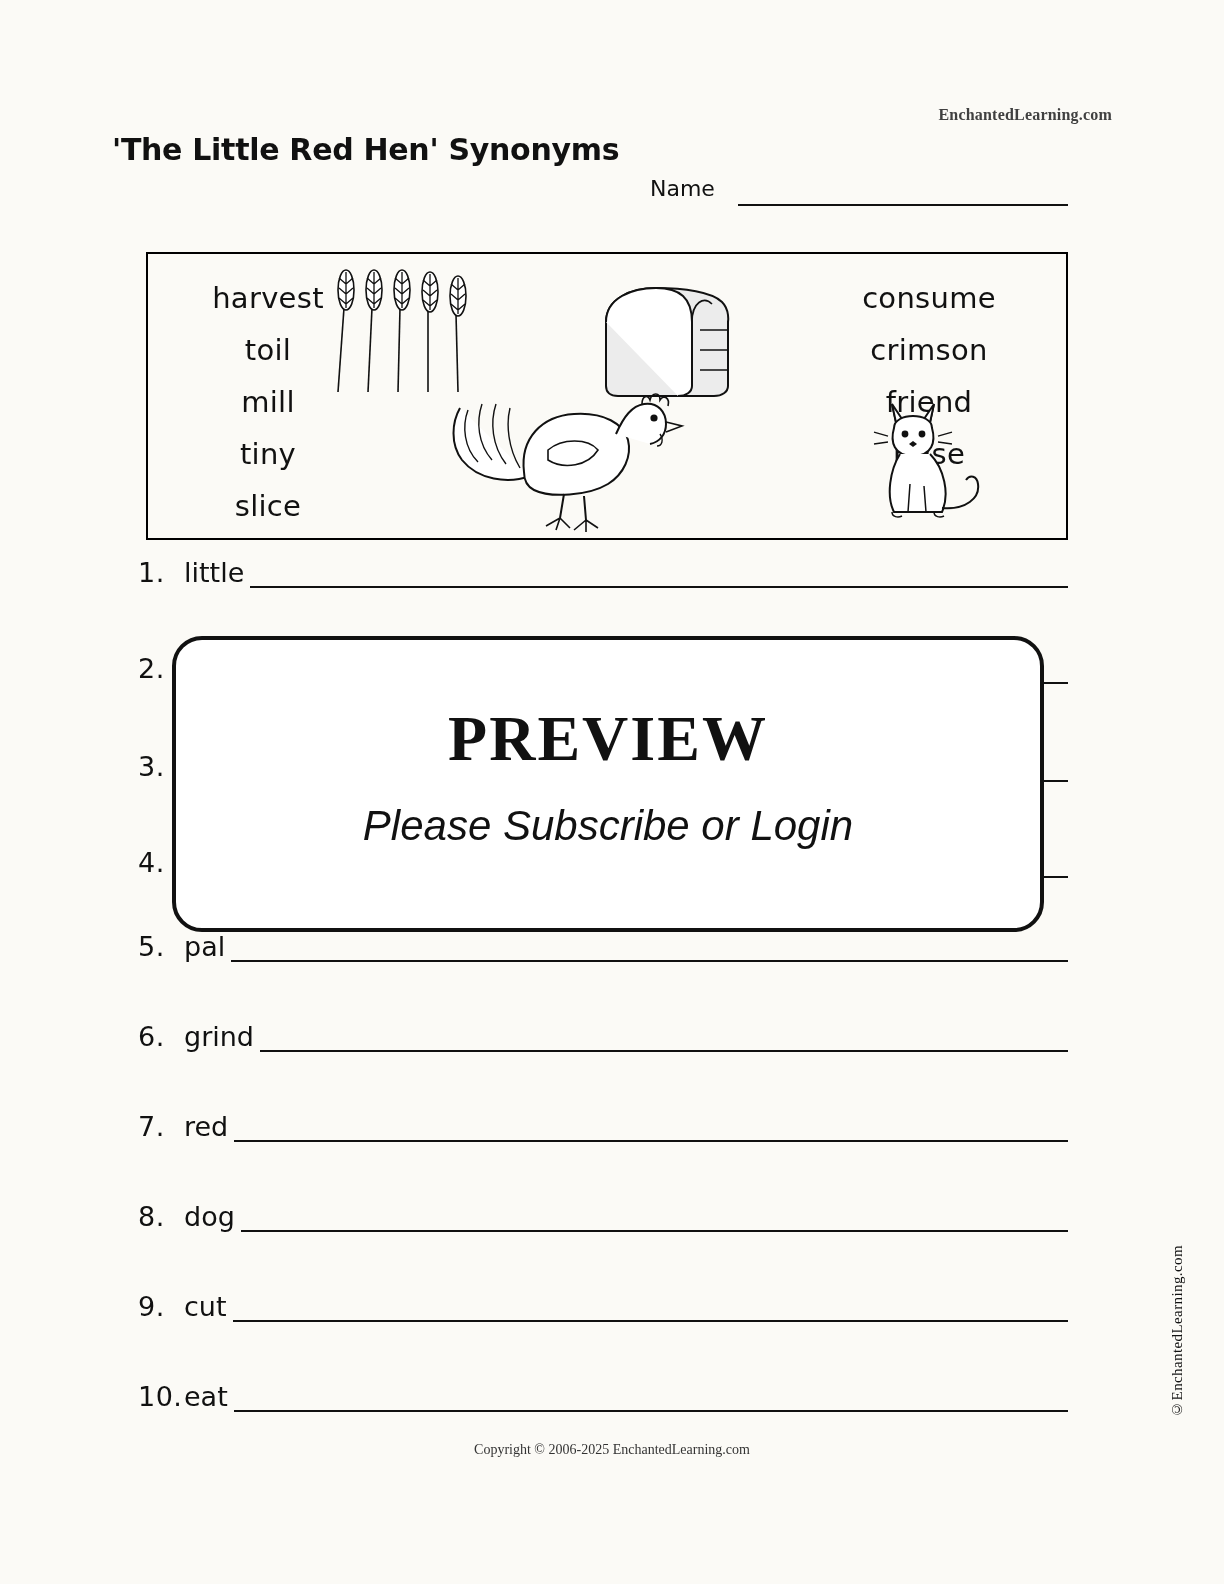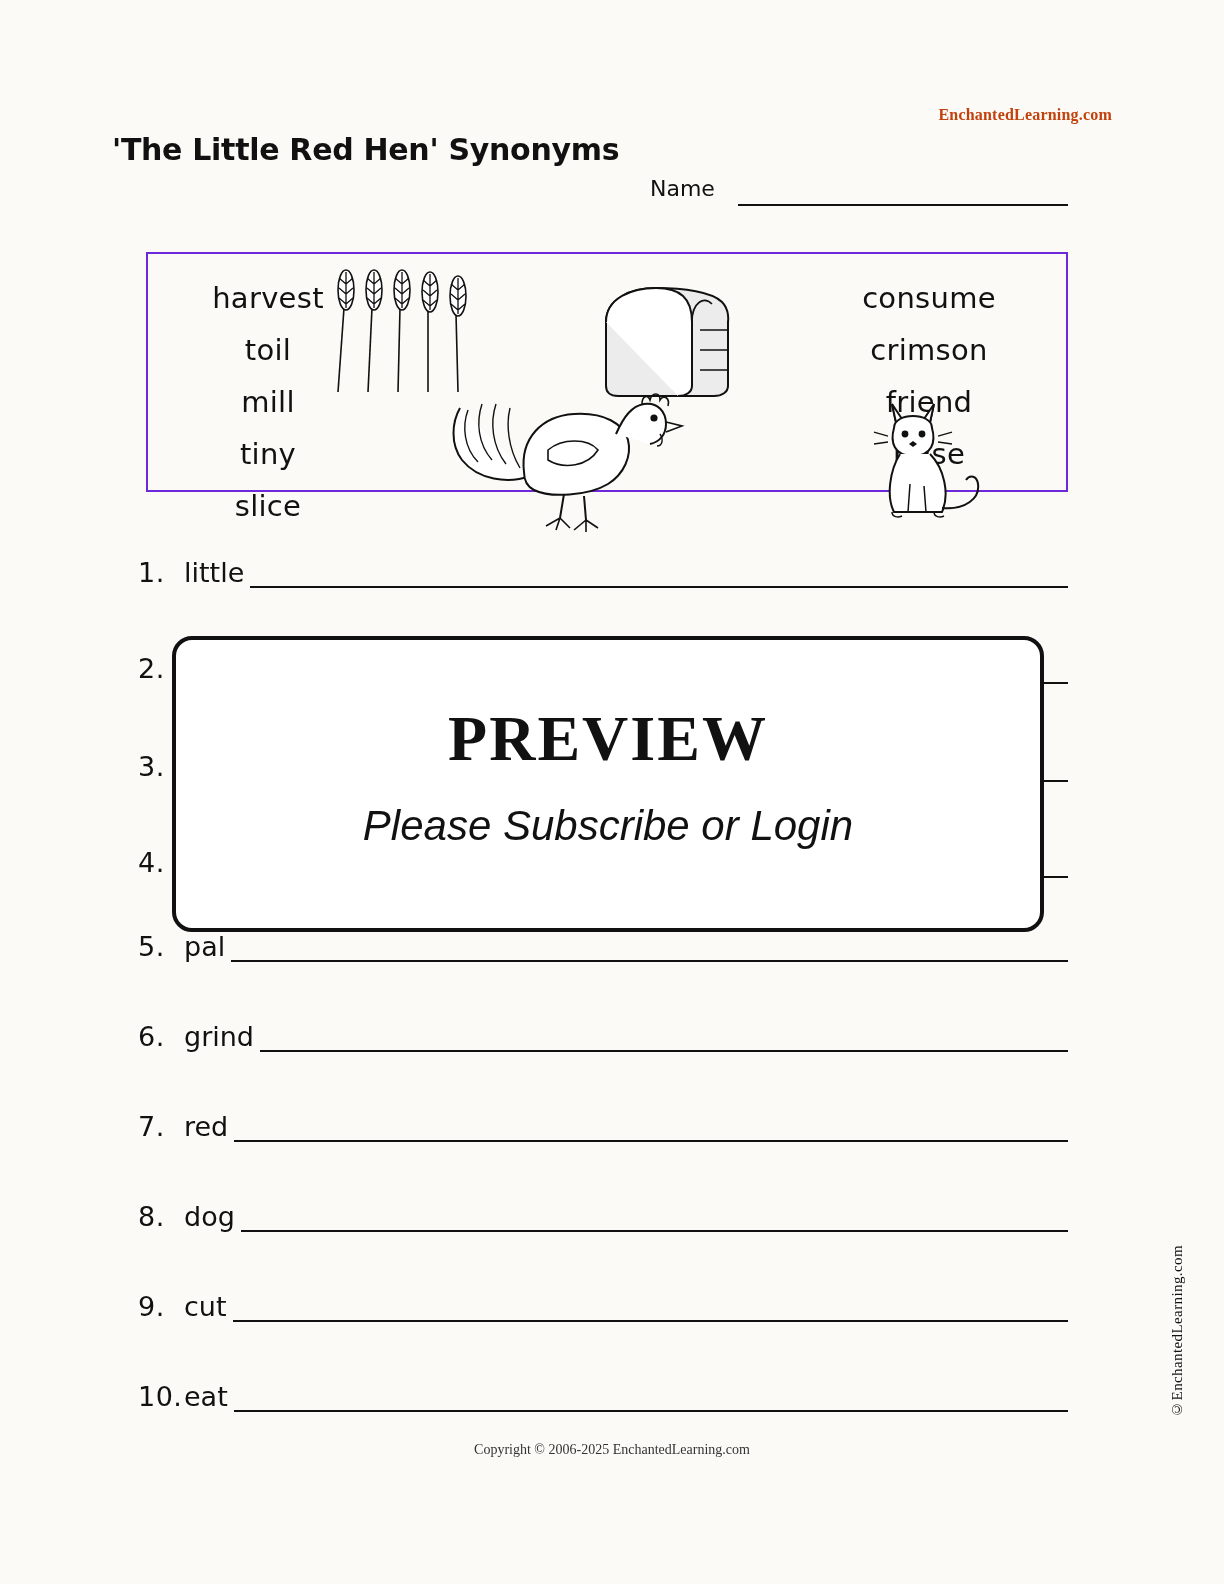--- a/index.html
+++ b/index.html
@@ -20,21 +20,21 @@
   }
 
   
   .site-brand {
     position: absolute;
     top: 106px;
     right: 112px;
     font-family: "Liberation Serif", serif;
     font-size: 16px;
     font-weight: bold;
-    color: #c2410c;
+    color: #404040;
     letter-spacing: 0.2px;
   }
   .worksheet-title {
     position: absolute;
     left: 112px;
     top: 112px;
     font-family: "DejaVu Sans", sans-serif;
     font-size: 30px;
     font-weight: bold;
     color: #111;
@@ -69,22 +69,22 @@
     width: 330px;
     border-bottom: 2px solid #111;
   }
 
   
   .wordbank {
     position: absolute;
     left: 146px;
     top: 252px;
     width: 922px;
-    height: 240px;
-    border: 2px solid #6d28d9;
+    height: 288px;
+    border: 2px solid #000000;
     box-sizing: border-box;
     background: transparent;
   }
   .wb-col {
     position: absolute;
     font-family: "DejaVu Sans", sans-serif;
     font-size: 29px;
     color: #111;
     letter-spacing: 0.3px;
   }
@@ -145,21 +145,21 @@
 
   
   .preview-box {
     position: absolute;
     left: 172px;
     top: 636px;
     width: 872px;
     height: 296px;
     background: #ffffff;
     border: 4px solid #111;
-    border-radius: 20px;
+    border-radius: 30px;
     box-sizing: border-box;
     text-align: center;
   }
   .preview-title {
     font-family: "Liberation Serif", serif;
     font-size: 64px;
     font-weight: bold;
     color: #111;
     letter-spacing: 2px;
     margin-top: 62px;

